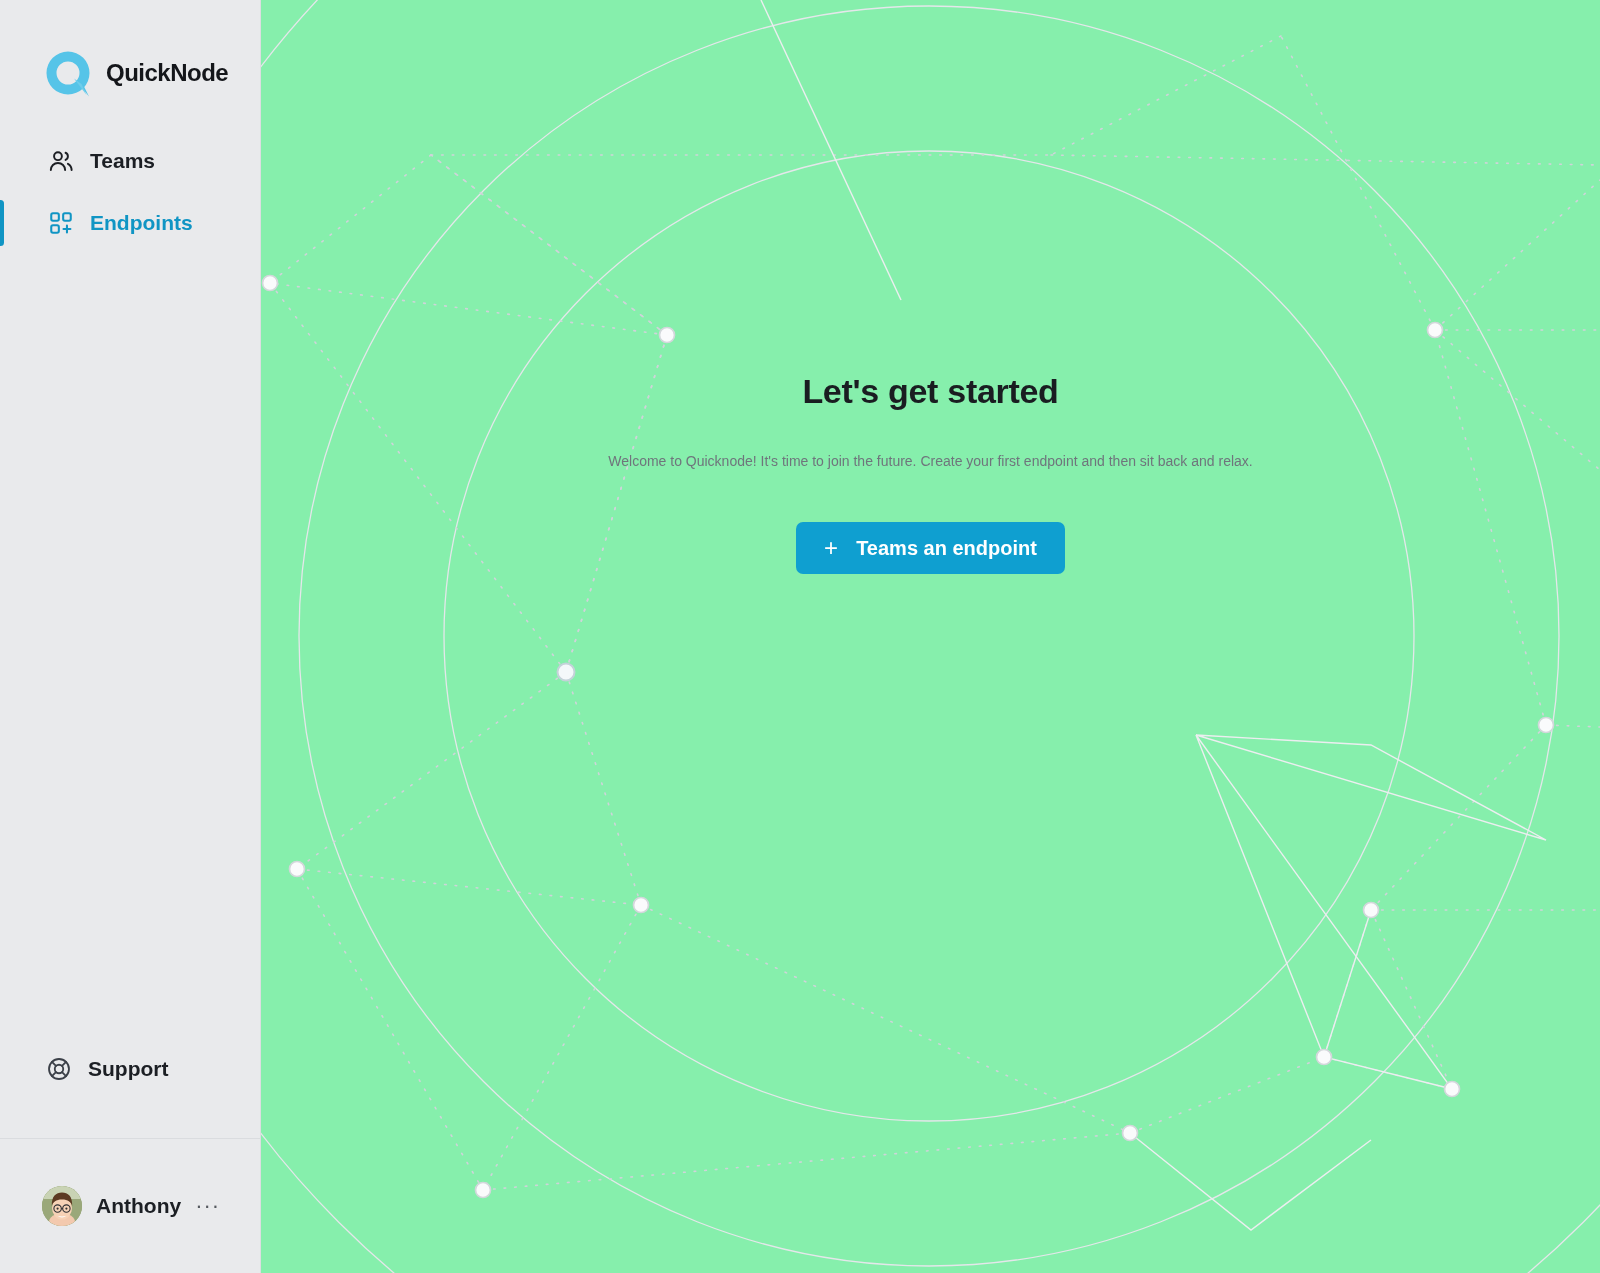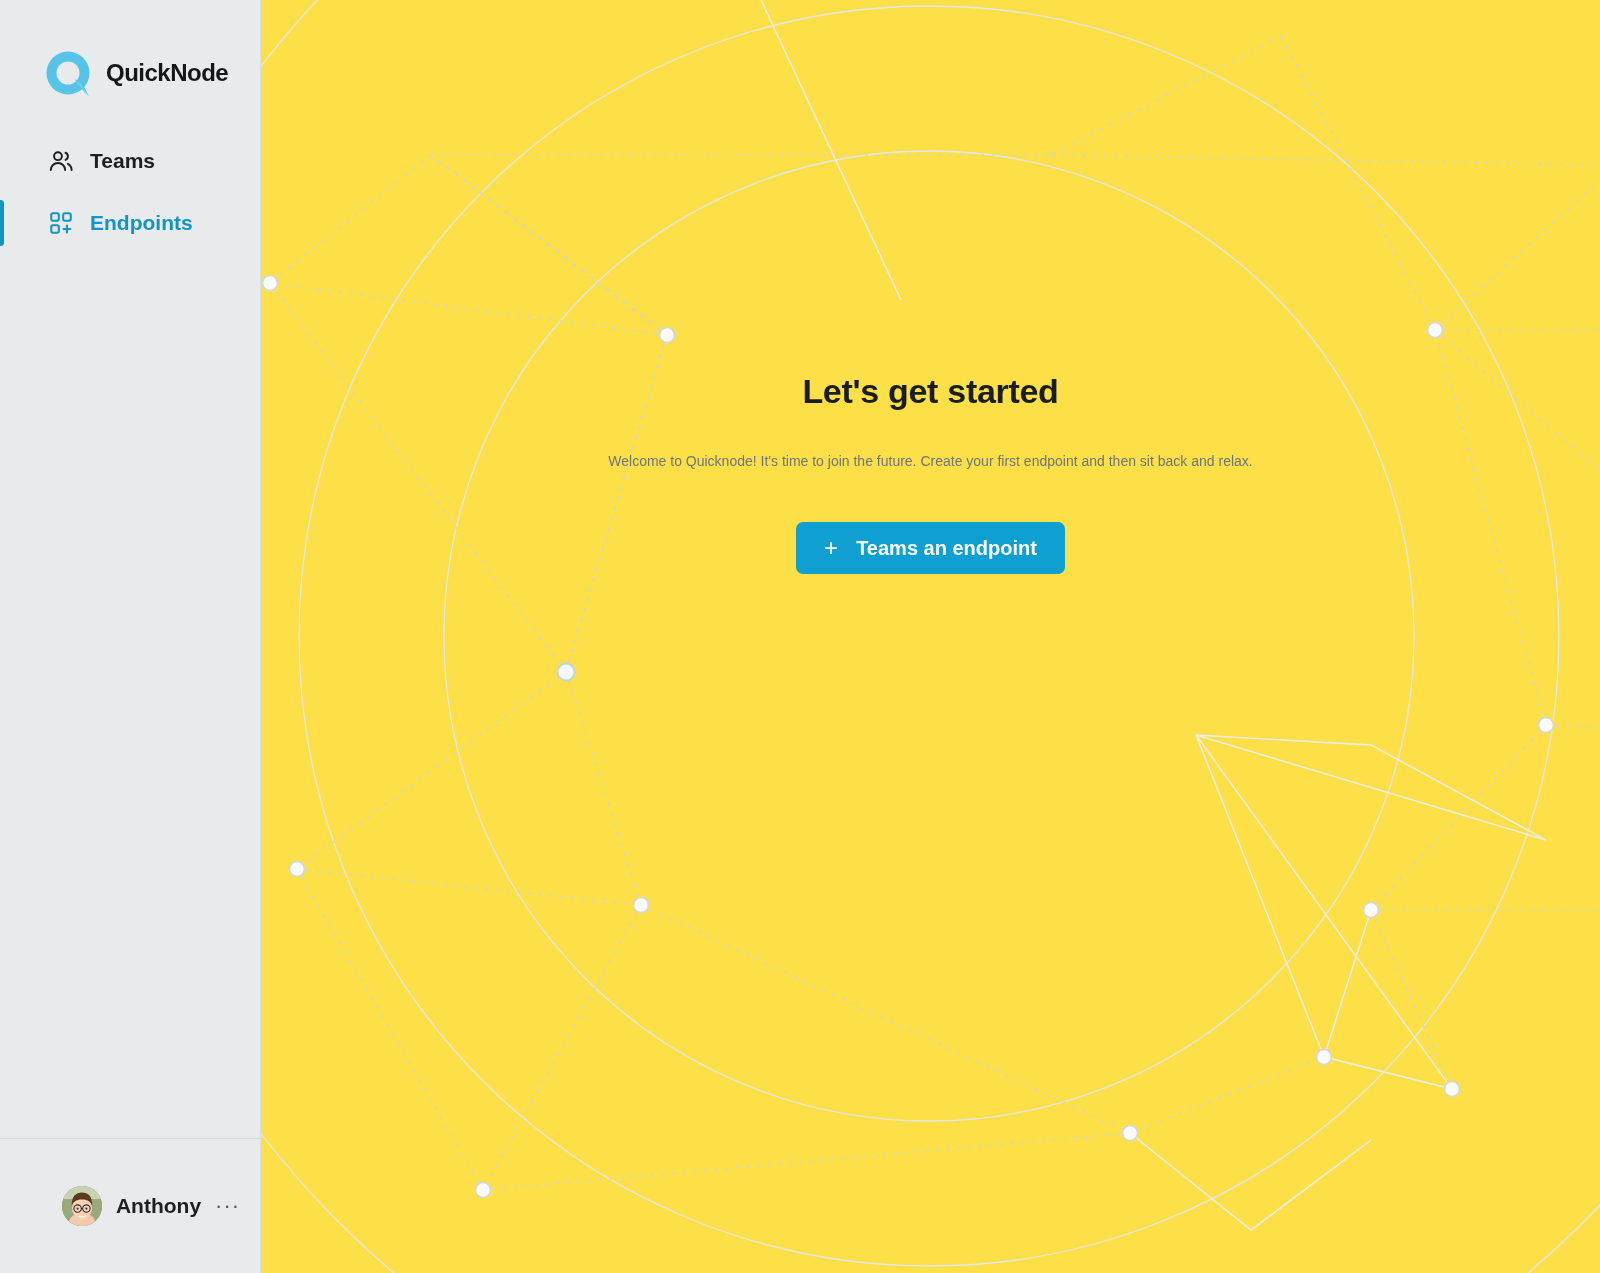--- a/index.html
+++ b/index.html
@@ -61,36 +61,35 @@
   }
   .support-row .ico { width: 26px; height: 26px; flex: 0 0 26px; }
   .support-label { font-size: 21px; font-weight: 600; color: #1c1f24; }
 
   .sidebar-divider { height: 1px; background: #dadcdf; width: 100%; }
 
   .user-row {
     display: flex; align-items: center; gap: 14px;
     height: 134px; padding-left: 42px;
     cursor: pointer;
-    justify-content: center;
   }
   .avatar {
     width: 40px; height: 40px; border-radius: 50%;
     overflow: hidden; flex: 0 0 40px;
     background: #8b9b6b;
   }
   .user-name { font-size: 21px; font-weight: 600; color: #1c1f24; }
   .user-more { font-size: 22px; color: #55595f; letter-spacing: 1px; line-height: 10px; }
 
   
   #main {
     position: relative;
     flex: 1 1 auto;
     height: 1273px;
-    background: #fde047;
+    background: #86efac;
     overflow: hidden;
   }
   #bg-net { position: absolute; inset: 0; width: 100%; height: 100%; display: block; }
 
   .hero {
     position: absolute;
     left: 0; right: 0;
     top: 372px;
     display: flex; flex-direction: column; align-items: center;
     z-index: 2;
@@ -159,20 +158,30 @@
             <path d="M17.5 14.3 v6.4 M14.3 17.5 h6.4"></path>
           </svg>
         </span>
         <span class="nav-label">Endpoints</span>
       </div>
 
     </nav>
 
     <div class="spacer"></div>
 
+    <div class="support-row">
+      <span class="ico">
+        <svg viewBox="0 0 24 24" width="26" height="26" fill="none" stroke="#3b4048" stroke-width="1.7" stroke-linecap="round" stroke-linejoin="round">
+          <circle cx="12" cy="12" r="9.2"></circle>
+          <circle cx="12" cy="12" r="3.9"></circle>
+          <path d="M5.5 5.5 l3.7 3.7 M18.5 5.5 l-3.7 3.7 M5.5 18.5 l3.7-3.7 M18.5 18.5 l-3.7-3.7"></path>
+        </svg>
+      </span>
+      <span class="support-label">Support</span>
+    </div>
 
     <div class="sidebar-divider"></div>
 
     <div class="user-row">
       <span class="avatar">
         <svg viewBox="0 0 40 40" width="40" height="40">
           <rect width="40" height="40" fill="#9aa87a"></rect>
           <rect y="0" width="40" height="13" fill="#c9d3b4"></rect>
           <ellipse cx="20" cy="36" rx="13" ry="9" fill="#f3c9ae"></ellipse>
           <ellipse cx="20" cy="22" rx="10" ry="11.5" fill="#f7d2b6"></ellipse>

